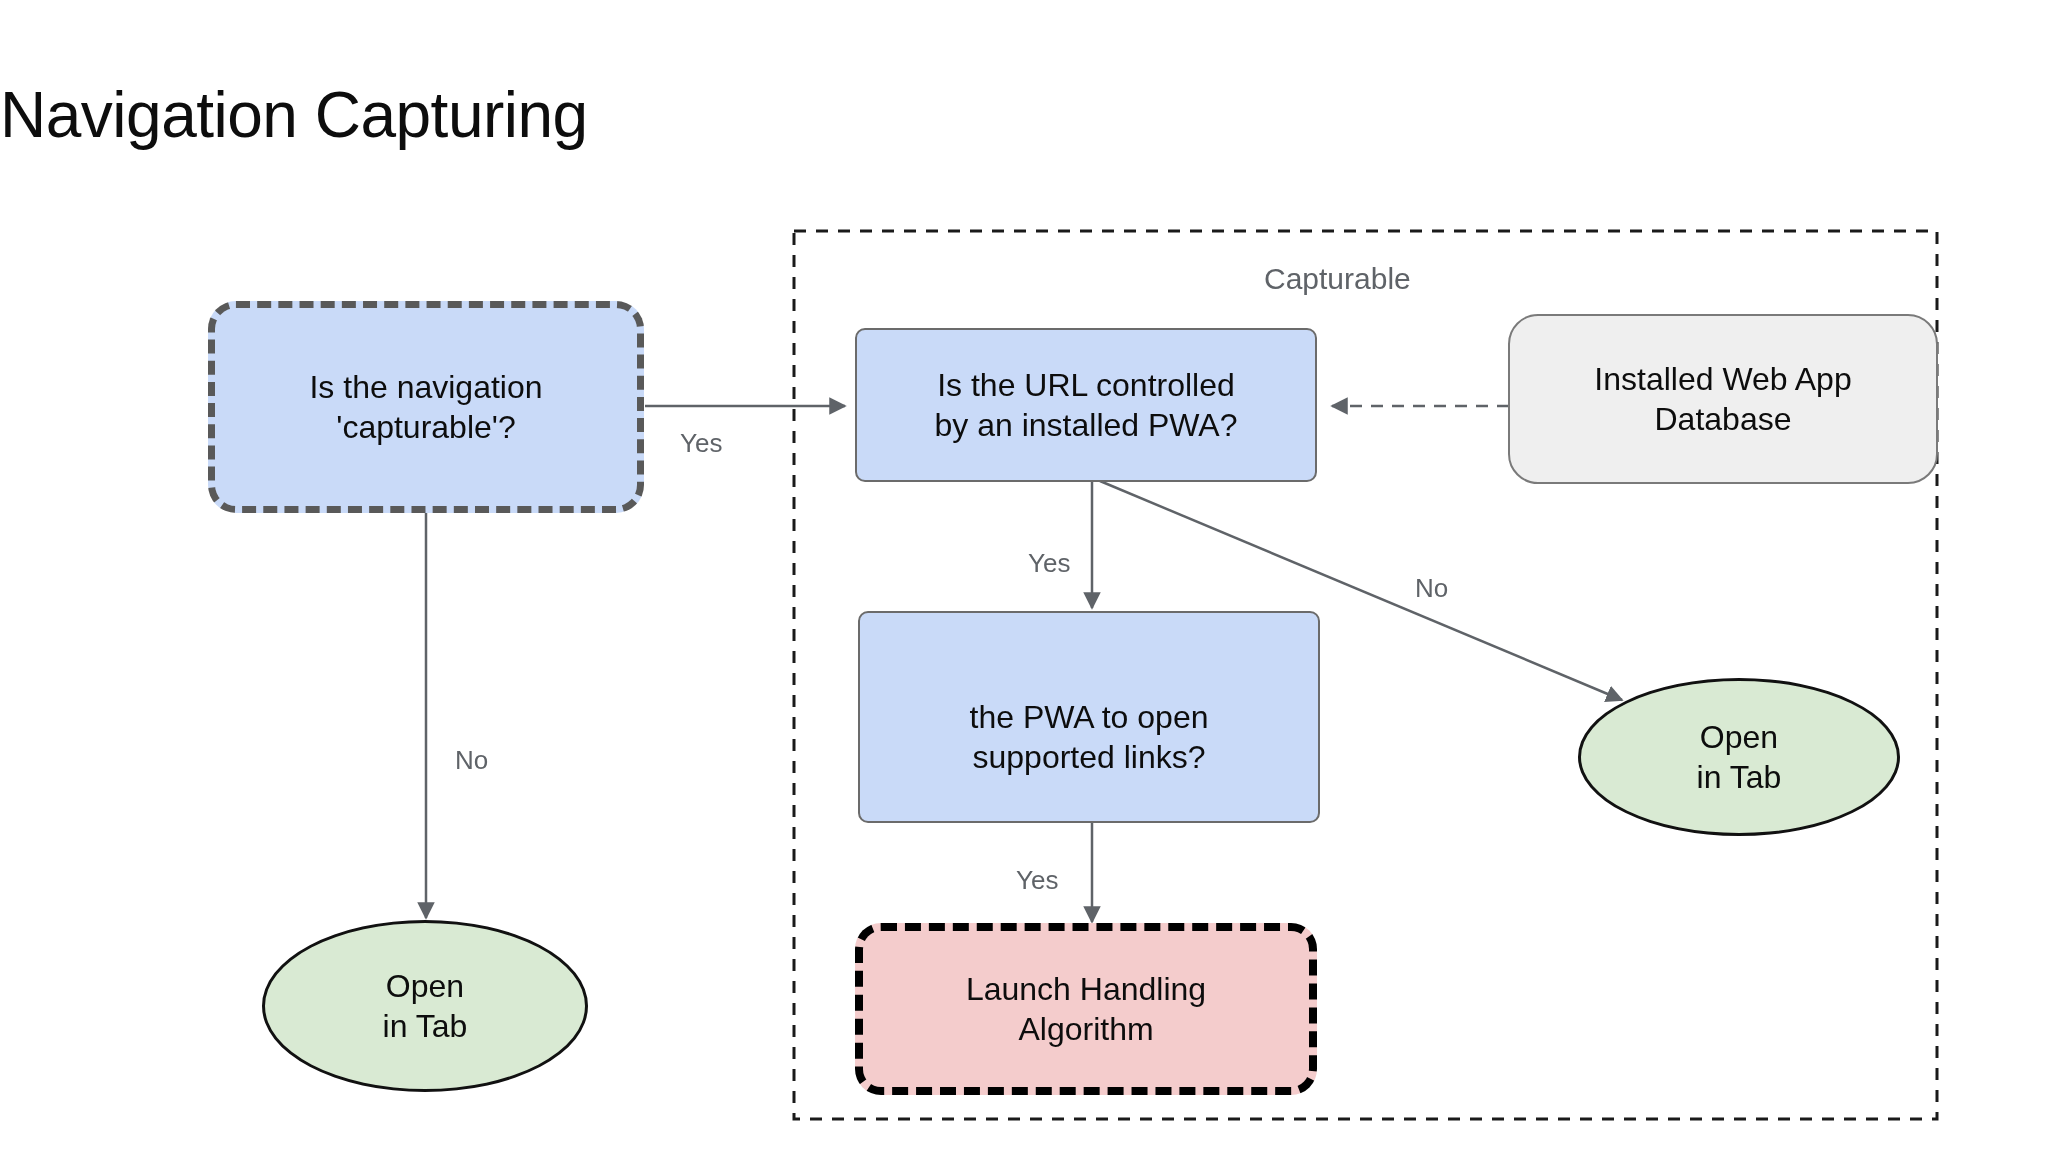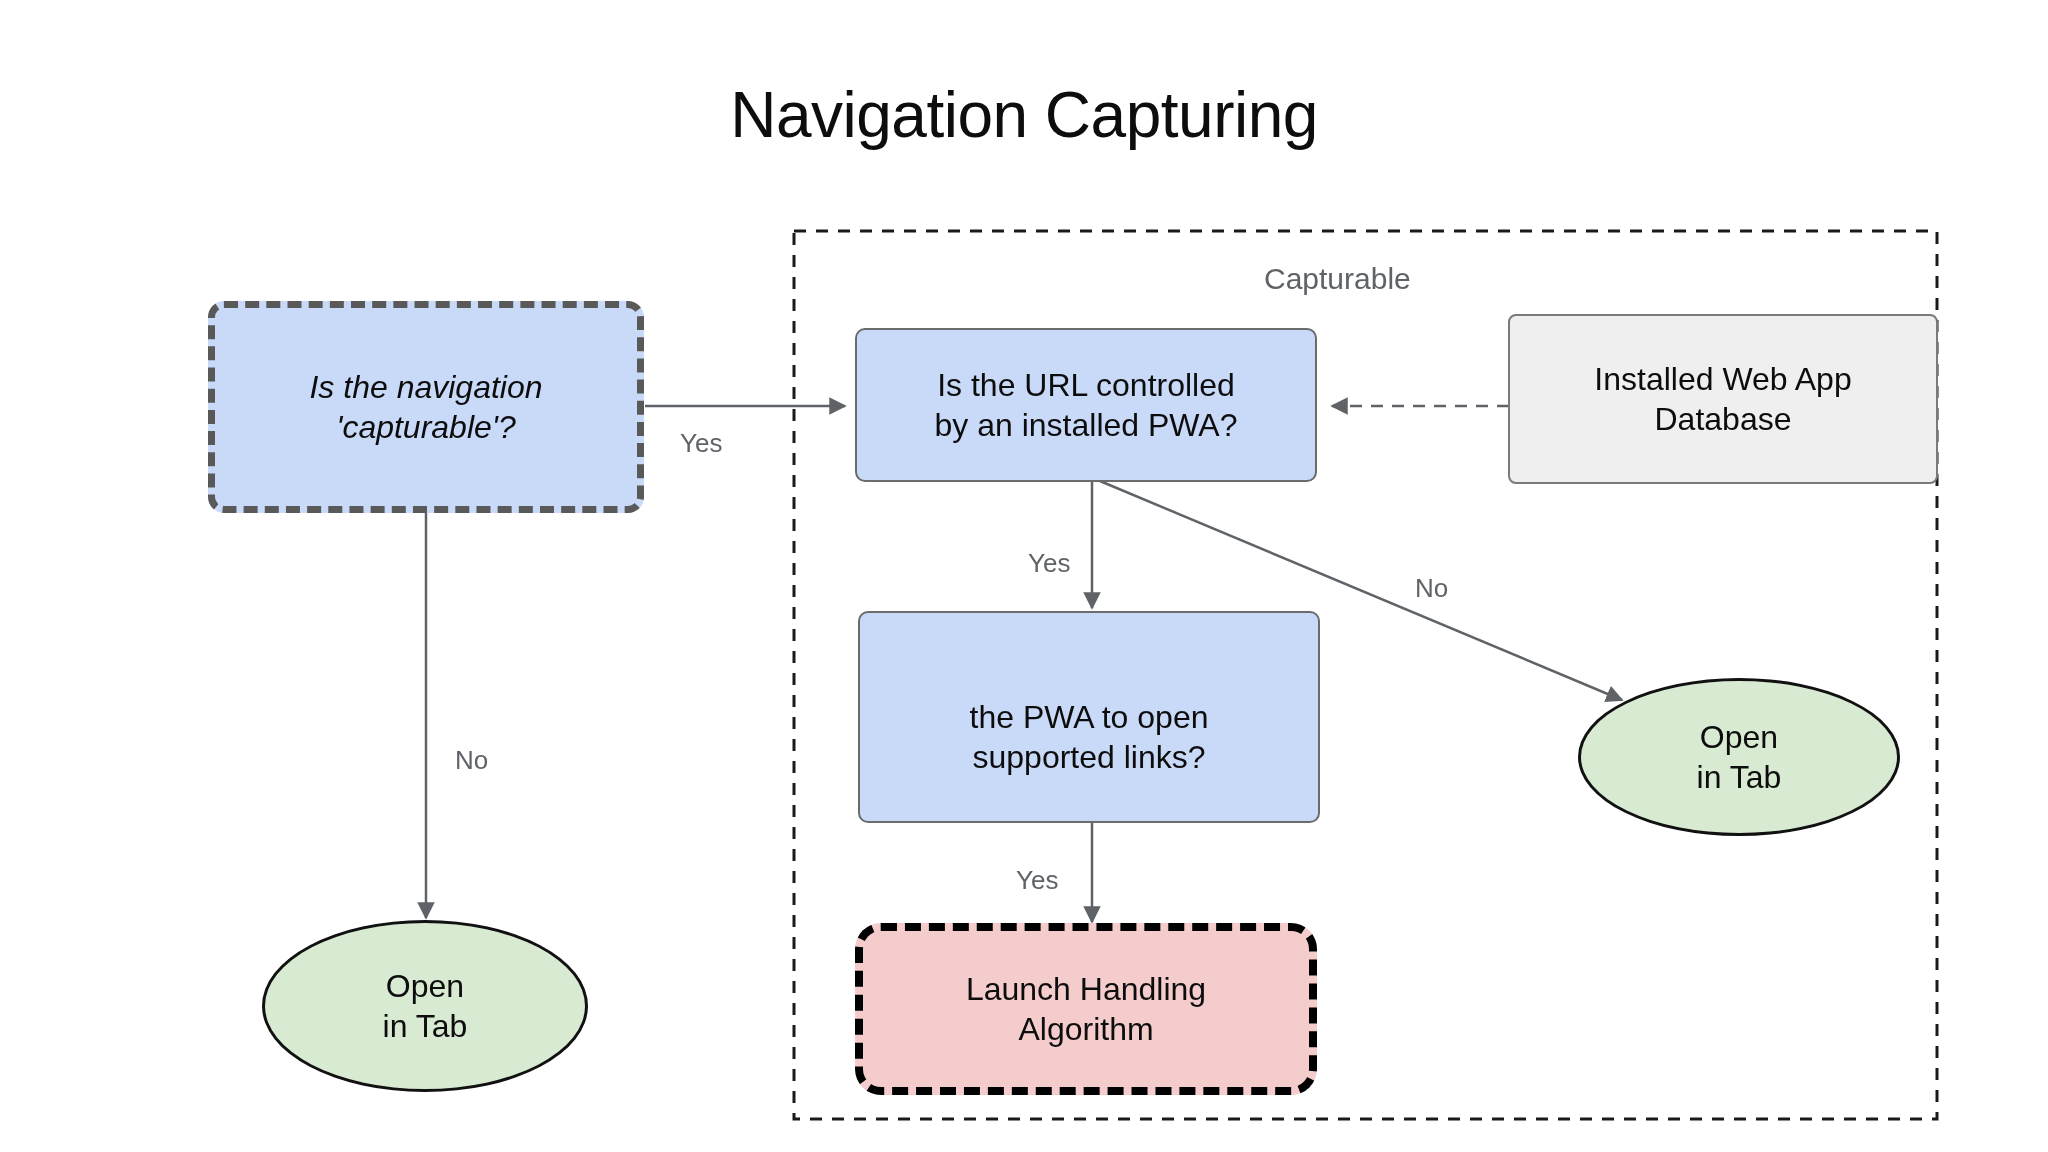--- a/index.html
+++ b/index.html
@@ -21,21 +21,21 @@
     left: 0;
     width: 2048px;
     height: 1152px;
   }
   
   .title {
     position: absolute;
     left: 0;
     top: 78px;
     width: 2048px;
-    text-align: center;
+    text-align: left;
     font-size: 64px;
     font-weight: 400;
     color: #0d0d0d;
     letter-spacing: -0.5px;
     white-space: nowrap;
   }
   
   .group-label {
     position: absolute;
     font-size: 30px;
@@ -52,32 +52,31 @@
     text-align: center;
     font-size: 32px;
     line-height: 1.25;
     color: #0d0d0d;
   }
   .node .node-label { display: block; width: 100%; padding: 0 12px; }
 
   .node.box-blue-dashed {
     background: #c9daf8;
     border: 7px dashed #595959;
-    border-radius: 16px;
-    font-style: italic;
+    border-radius: 28px;
   }
   .node.box-blue {
     background: #c9daf8;
     border: 2px solid #6b6b6b;
     border-radius: 10px;
   }
   .node.box-grey {
     background: #efefef;
     border: 2px solid #7a7a7a;
-    border-radius: 8px;
+    border-radius: 30px;
   }
   .node.box-pink-dashed {
     background: #f4cccc;
     border: 8px dashed #000000;
     border-radius: 26px;
   }
   .node.ellipse-green {
     background: #d9ead3;
     border: 3px solid #111111;
     border-radius: 50%;

